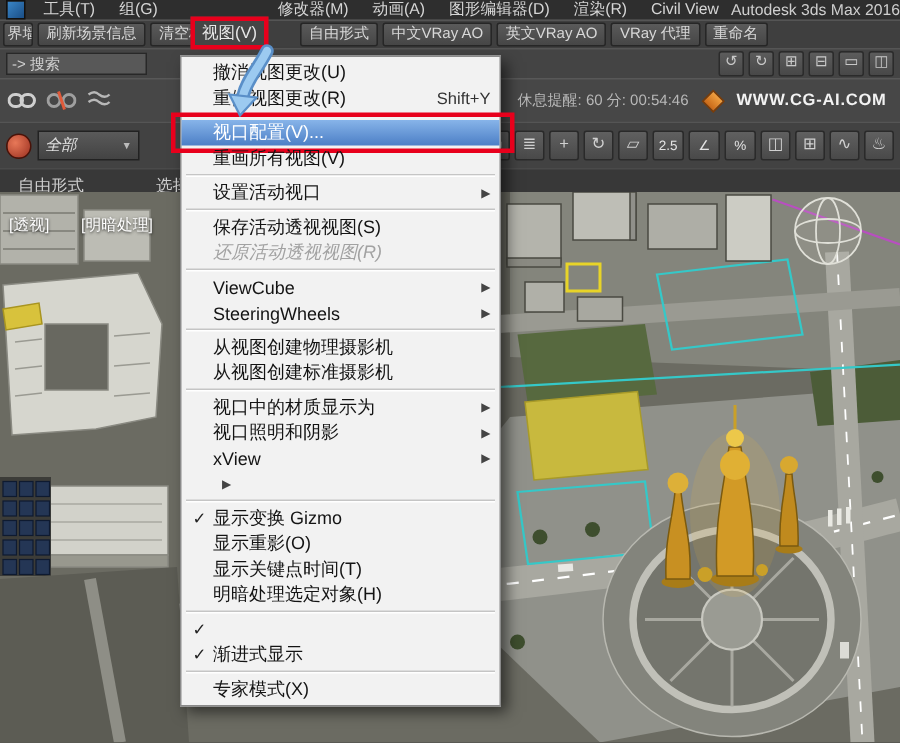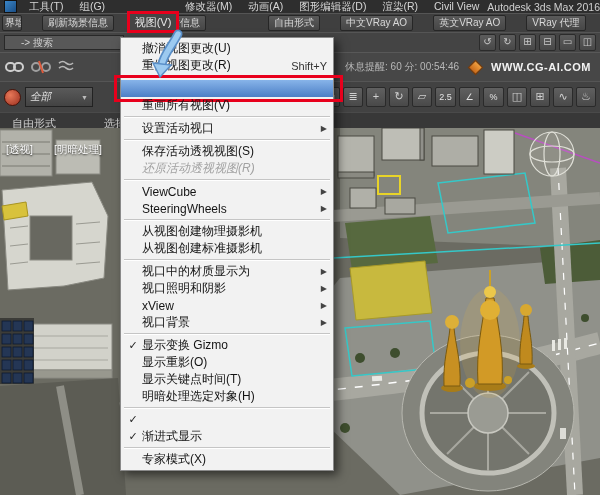--- a/index.html
+++ b/index.html
@@ -9,27 +9,27 @@
     font-family:"Liberation Sans","DejaVu Sans",sans-serif;
     -webkit-font-smoothing:antialiased;
   }
   
   .menubar{height:13px;background:#2e2e2e;display:flex;align-items:center;padding:0 4px;color:#d6d6d6;font-size:10.5px;white-space:nowrap;}
   .appicon{width:11px;height:11px;background:linear-gradient(135deg,#3a86c8,#1a4e86);border:1px solid #111;margin-right:4px;flex:none;}
   .mb-item{padding:0 8px;line-height:13px;cursor:default;}
   .mb-gap{width:64px;flex:none;}
   .app-title{margin-left:auto;color:#cfcfcf;padding-right:2px;}
   
-  .toolbar2{height:18px;background:#3f3f3f;border-top:1px solid #555;display:flex;align-items:center;gap:20px;padding:0 2px;}
+  .toolbar2{height:18px;background:#3f3f3f;border-top:1px solid #555;display:flex;align-items:center;gap:3px;padding:0 2px;}
   .tbtn{background:linear-gradient(#5a5a5a,#464646);border:1px solid #262626;border-radius:2px;color:#d8d8d8;font-size:10px;height:14px;line-height:13px;padding:0 5px;white-space:nowrap;flex:none;}
   .tbtn.clip{max-width:14px;overflow:hidden;padding:0 2px;}
   .sp24{width:22px;flex:none;}
   
   .toolbar3{height:19px;background:#444;border-top:1px solid #555;display:flex;align-items:center;gap:4px;padding:0 4px;}
-  .search{width:86px;height:13px;background:#585858;border:1px solid #282828;color:#cfcfcf;font-size:10px;padding:0 16px;font-family:inherit;}
+  .search{width:86px;height:13px;background:#585858;border:1px solid #282828;color:#cfcfcf;font-size:10px;padding:0 3px;font-family:inherit;}
   .ticonrow{margin-left:auto;display:flex;gap:3px;}
   .ticon{width:15px;height:15px;background:linear-gradient(#5c5c5c,#484848);border:1px solid #2b2b2b;border-radius:2px;color:#c8c8c8;font-size:10px;line-height:14px;text-align:center;flex:none;}
   
   .toolbar4{height:28px;background:#474747;border-top:1px solid #585858;display:flex;align-items:center;gap:6px;padding:0 5px;}
   .chain{display:flex;align-items:center;}
   .reminder{margin-left:auto;color:#b8b8b8;font-size:10px;white-space:nowrap;}
   .rem-ico{width:9px;height:9px;background:linear-gradient(#f0a040,#c86818);border:1px solid #7a3c08;transform:rotate(45deg);margin:0 4px 0 5px;flex:none;}
   .website{color:#f2f2f2;font-size:11px;font-weight:bold;letter-spacing:.5px;margin-right:4px;white-space:nowrap;}
   
   .toolbar5{height:30px;background:#424242;border-top:1px solid #555;display:flex;align-items:center;gap:4px;padding:0 4px;}
@@ -308,20 +308,21 @@
       <span class="lbl">撤消视图更改(U)</span>
     </div>
   <div class="mi">
       <span class="chk"></span>
       <span class="lbl">重做视图更改(R)</span>
       <span class="sc">Shift+Y</span>
     </div>
   <div class="msep"></div>
   <div class="mi hl">
       <span class="chk"></span>
+      <span class="lbl">视口配置(V)...</span>
       <div class="redbox2"></div>
     </div>
   <div class="mi">
       <span class="chk"></span>
       <span class="lbl">重画所有视图(V)</span>
     </div>
   <div class="msep"></div>
   <div class="mi">
       <span class="chk"></span>
       <span class="lbl">设置活动视口</span>
@@ -367,21 +368,20 @@
       <span class="lbl">视口照明和阴影</span>
       <span class="sub">▶</span>
     </div>
   <div class="mi">
       <span class="chk"></span>
       <span class="lbl">xView</span>
       <span class="sub">▶</span>
     </div>
   <div class="mi">
       <span class="chk"></span>
-      <span class="lbl">视口背景</span>
       <span class="sub">▶</span>
     </div>
   <div class="msep"></div>
   <div class="mi">
       <span class="chk">✓</span>
       <span class="lbl">显示变换 Gizmo</span>
     </div>
   <div class="mi">
       <span class="chk"></span>
       <span class="lbl">显示重影(O)</span>

